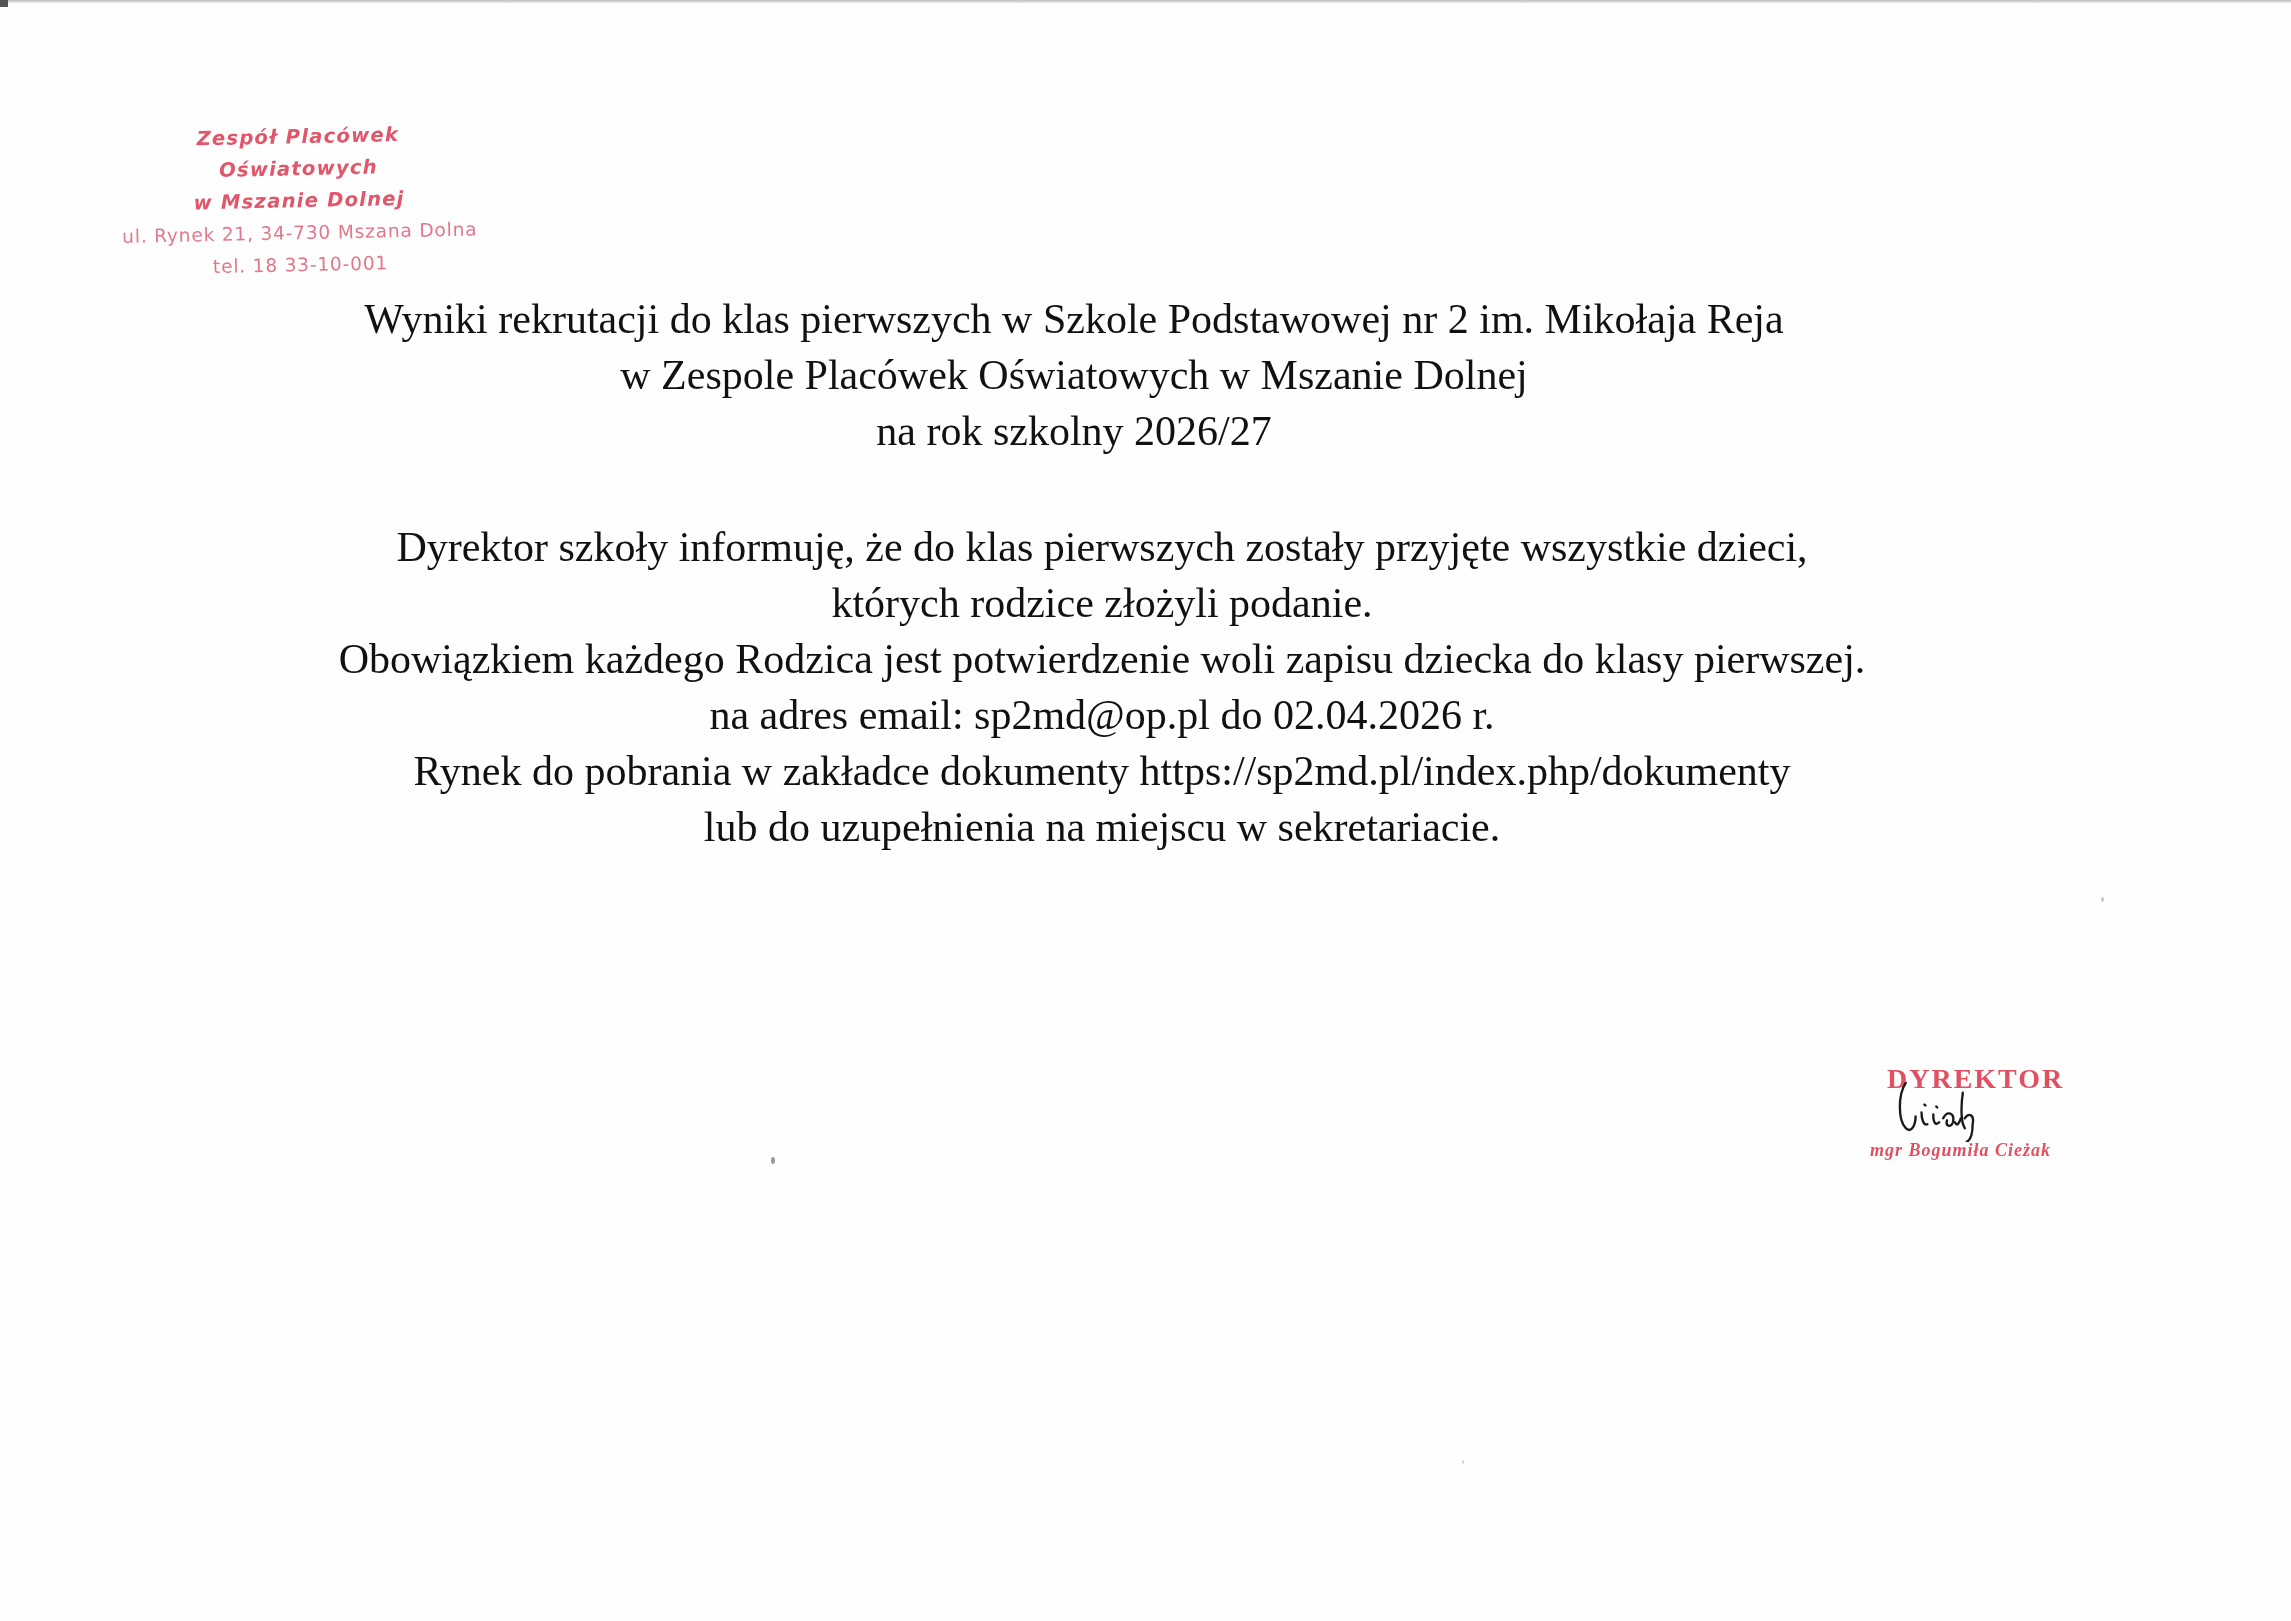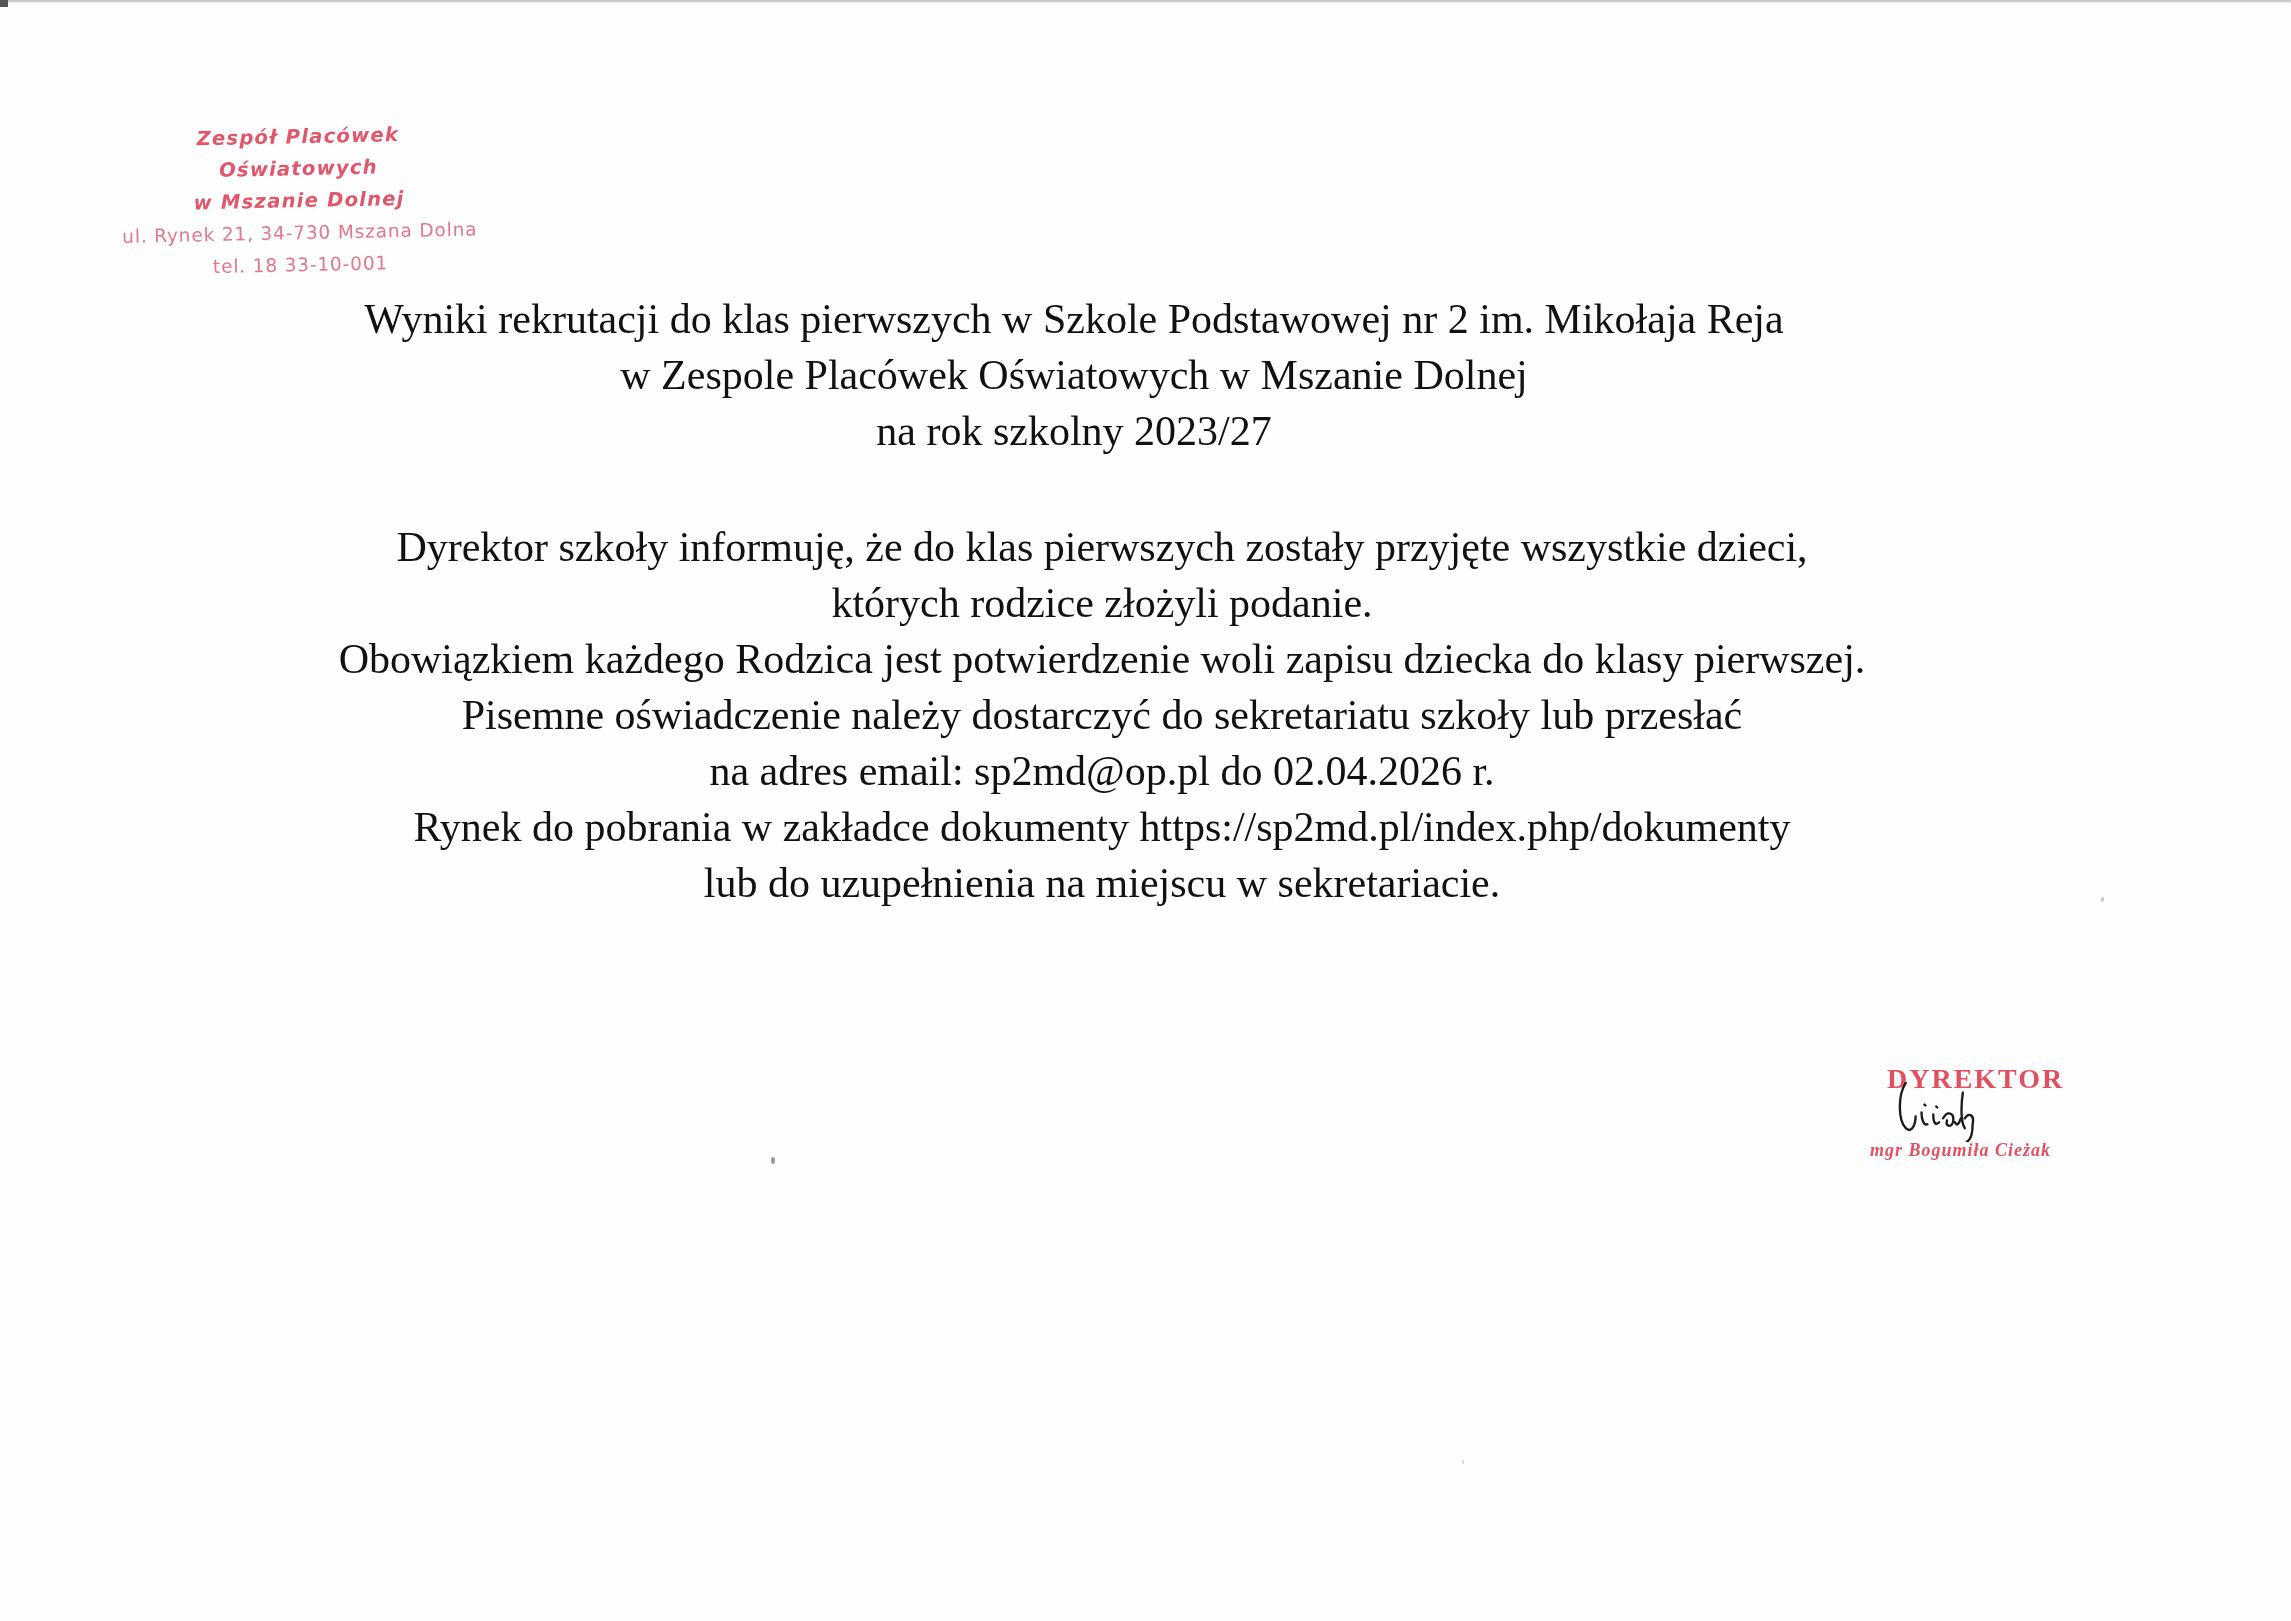--- a/index.html
+++ b/index.html
@@ -118,28 +118,27 @@
 <div class="stamp">
   <div class="line1">Zespół Placówek Oświatowych</div>
   <div class="line2">w Mszanie Dolnej</div>
   <div class="line3">ul. Rynek 21, 34-730 Mszana Dolna</div>
   <div class="line4">tel. 18 33-10-001</div>
 </div>
 
 <div class="main-text title-block">
   <p>Wyniki rekrutacji do klas pierwszych w Szkole Podstawowej nr 2 im. Mikołaja Reja</p>
   <p>w Zespole Placówek Oświatowych w Mszanie Dolnej</p>
-  <p>na rok szkolny 2023/27</p>
+  <p>na rok szkolny 2026/27</p>
 </div>
 
 <div class="main-text body-block">
   <p>Dyrektor szkoły informuję, że do klas pierwszych zostały przyjęte wszystkie dzieci,</p>
   <p>których rodzice złożyli podanie.</p>
   <p>Obowiązkiem każdego Rodzica jest potwierdzenie woli zapisu dziecka do klasy pierwszej.</p>
-  <p>Pisemne oświadczenie należy dostarczyć do sekretariatu szkoły lub przesłać</p>
   <p>na adres email: sp2md@op.pl do 02.04.2026 r.</p>
   <p>Rynek do pobrania w zakładce dokumenty https://sp2md.pl/index.php/dokumenty</p>
   <p>lub do uzupełnienia na miejscu w sekretariacie.</p>
 </div>
 
 <div class="signature-block">
   <div class="sig-title">DYREKTOR</div>
   <svg class="sig-scribble" viewBox="0 0 120 70">
     <path d="M14 10 C 6 22, 6 48, 14 56 C 20 62, 24 52, 24 44 M30 40 C 30 46, 32 54, 36 52 M33 32 l1 1 M42 42 C 42 50, 44 54, 48 50 M45 34 l1 1 M52 46 C 56 38, 64 40, 62 50 C 60 56, 54 54, 56 48 M64 50 C 66 54, 68 52, 70 46 M72 20 C 70 34, 70 50, 74 56 M74 46 C 78 40, 84 42, 82 52 C 82 60, 80 68, 76 70" fill="none" stroke="#1a1a1a" stroke-width="2.4" stroke-linecap="round"></path>
   </svg>

